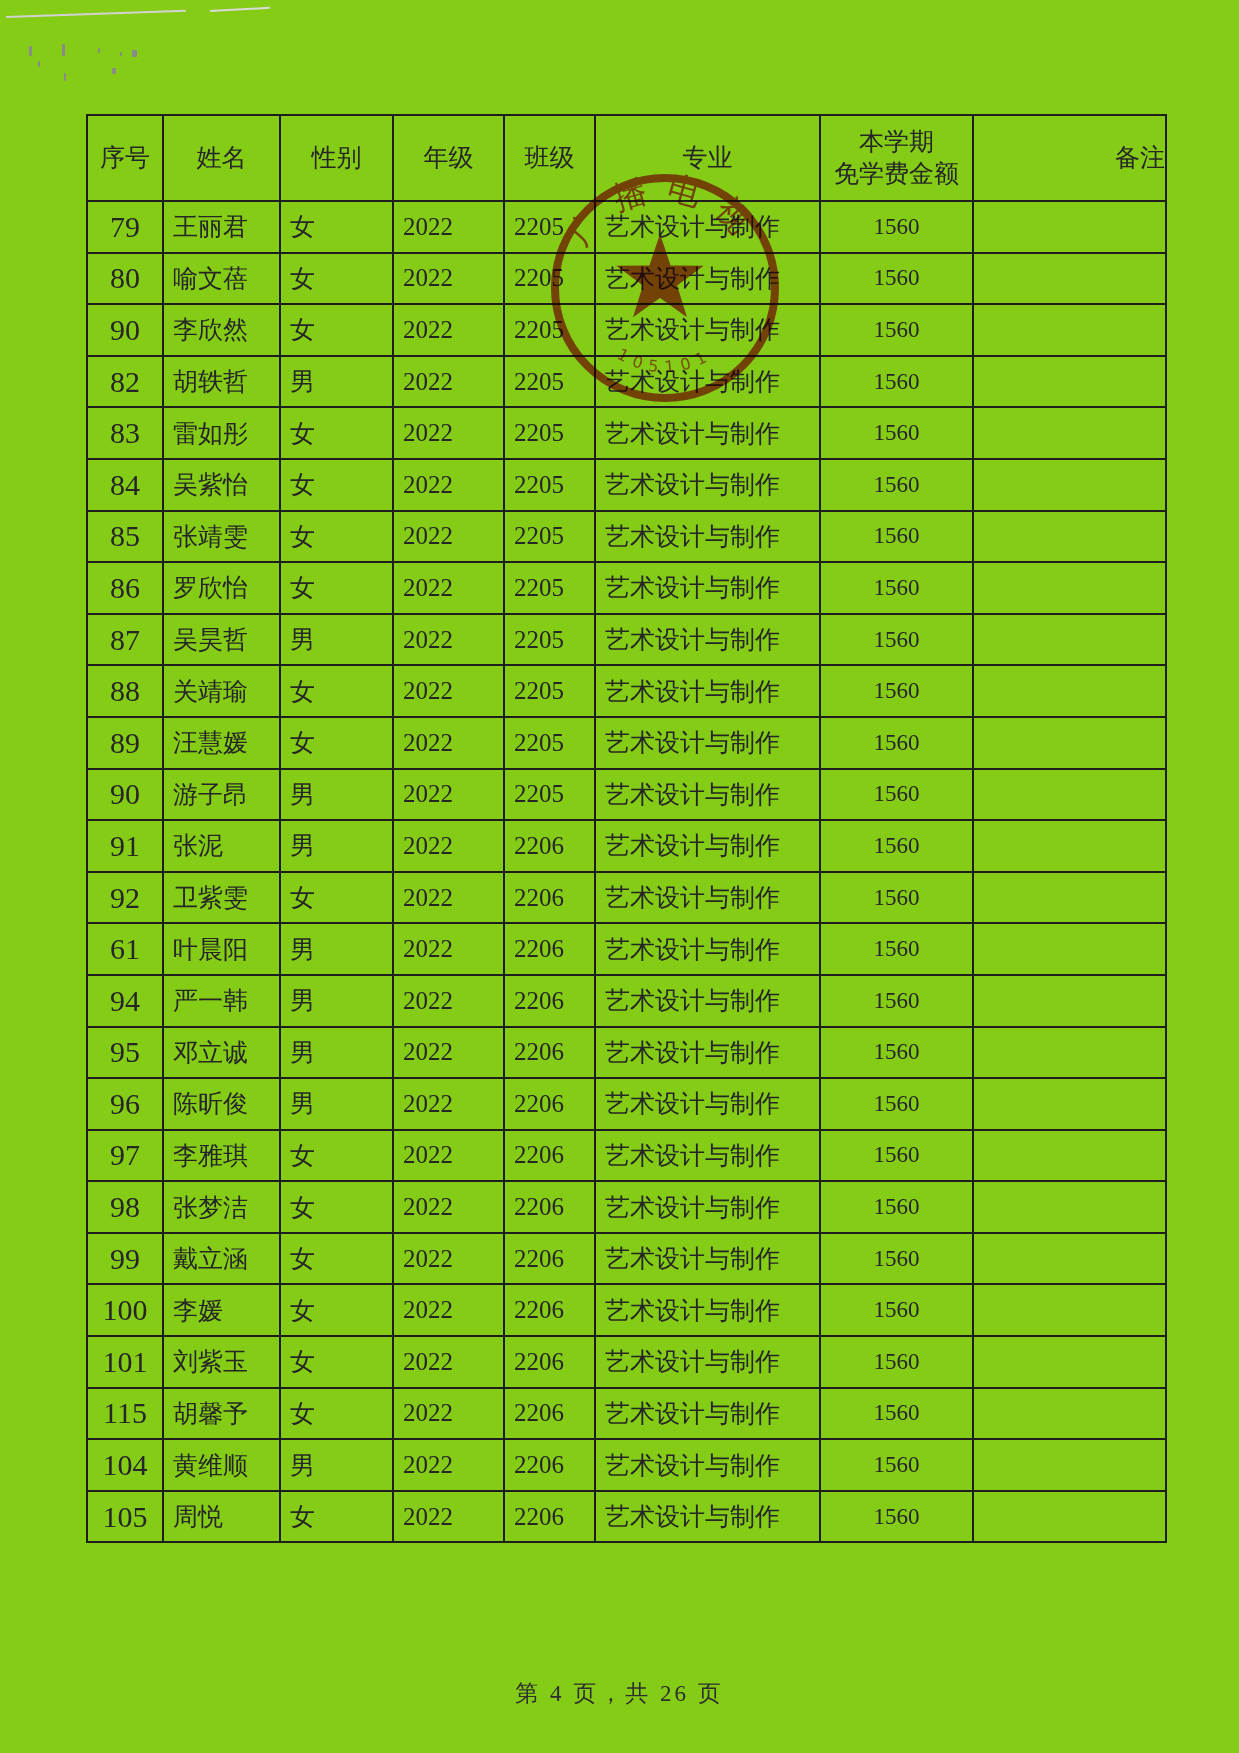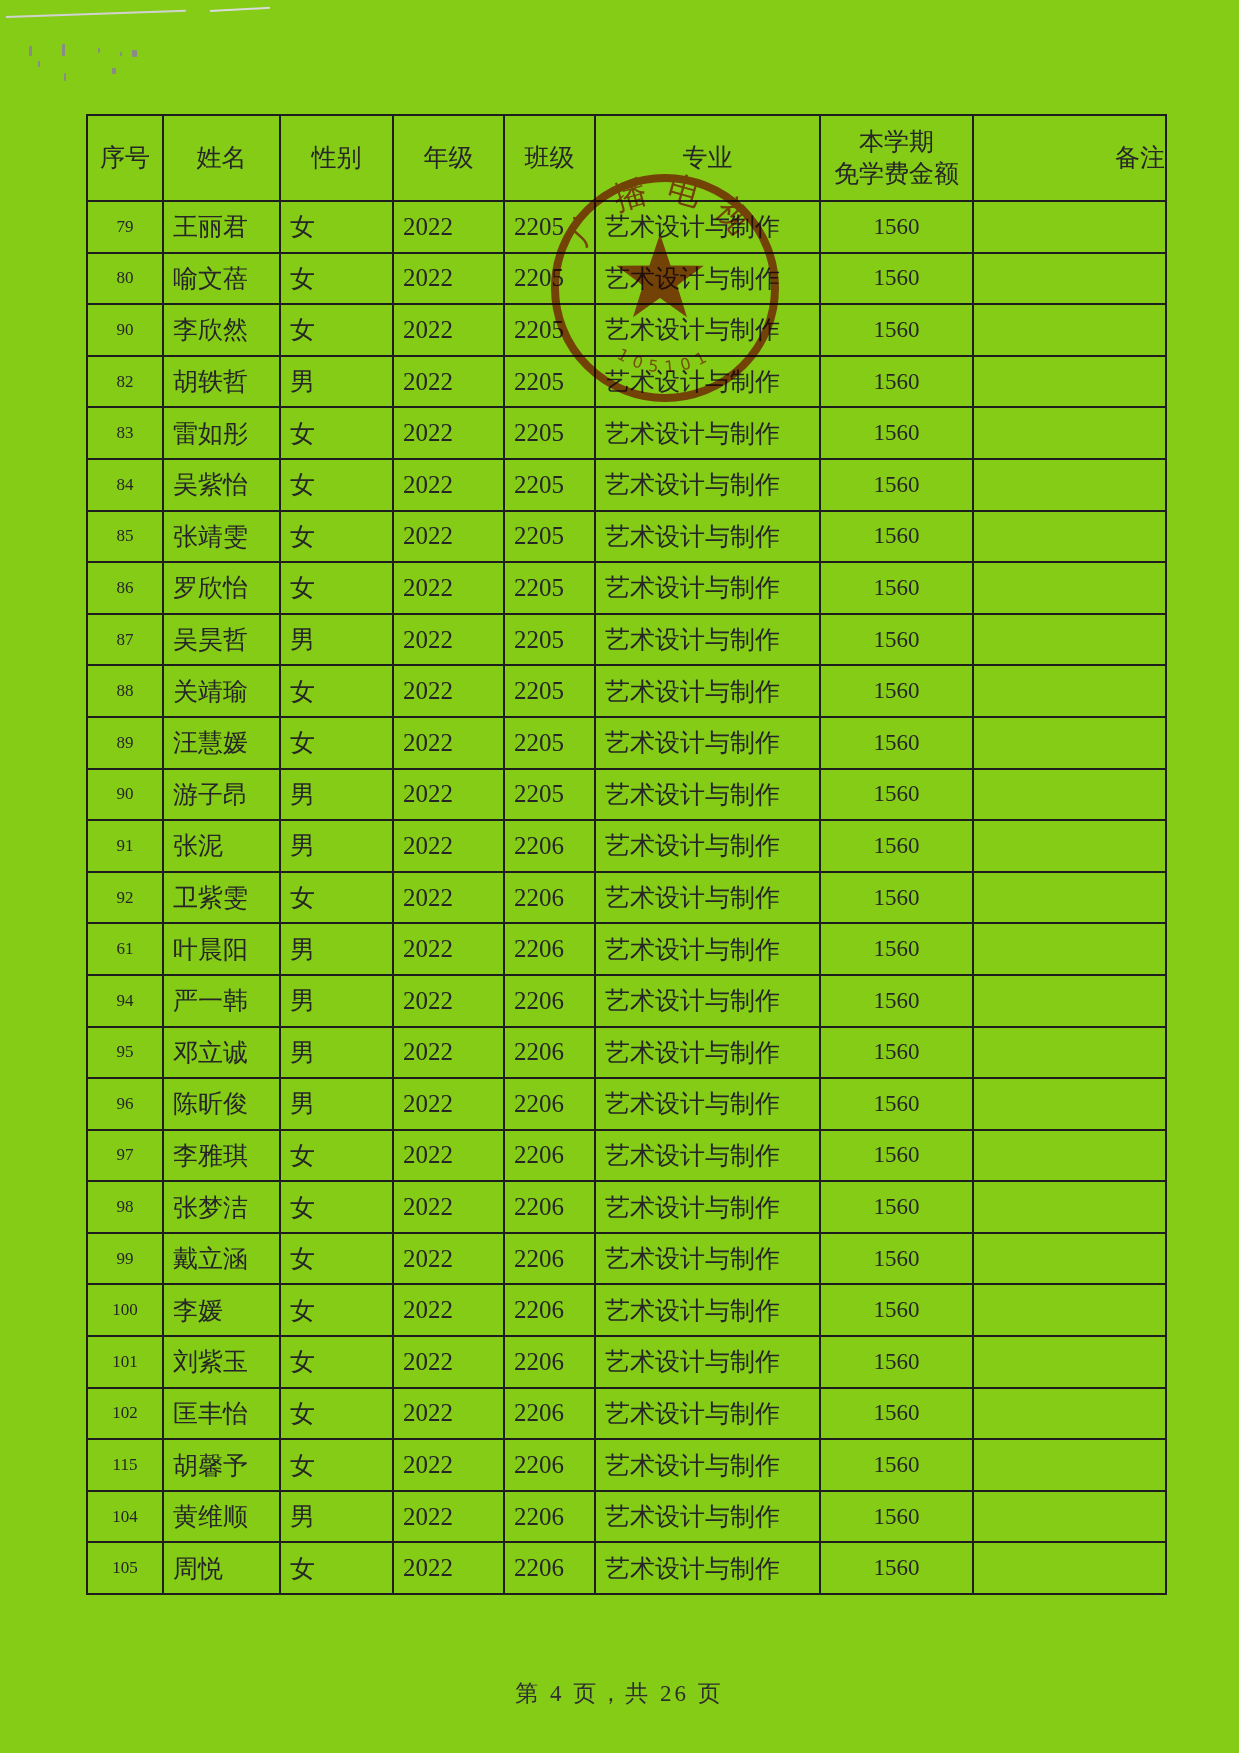--- a/index.html
+++ b/index.html
@@ -31,21 +31,21 @@
     text-align:center;line-height:1.3;
     padding:0;
   }
   table.roster td{
     height:49.6px;
     font-size:25px;
     padding:0 0 0 9px;
     text-align:left;
   }
   table.roster td.al-center{text-align:center;padding:0;font-size:23px;}
-  table.roster td.cell-no{font-size:17px;}
+  table.roster td.cell-no{font-size:30px;}
   
   .seal{position:absolute;left:535px;top:158px;mix-blend-mode:multiply;opacity:.88;}
   
   .footer{
     position:absolute;left:0;right:0;top:1678px;
     text-align:center;
     font-size:23px;letter-spacing:3px;color:#2e2e2e;
   }
 </style>
 </head>
@@ -313,30 +313,20 @@
           <td class="cell-gender">女</td>
           <td class="cell-grade">2022</td>
           <td class="cell-class">2206</td>
           <td class="cell-major">艺术设计与制作</td>
           <td class="cell-amount al-center">1560</td>
           <td class="cell-remark al-center"></td>
         </tr>
         <tr>
           <td class="cell-no al-center">101</td>
           <td class="cell-name">刘紫玉</td>
-          <td class="cell-gender">女</td>
-          <td class="cell-grade">2022</td>
-          <td class="cell-class">2206</td>
-          <td class="cell-major">艺术设计与制作</td>
-          <td class="cell-amount al-center">1560</td>
-          <td class="cell-remark al-center"></td>
-        </tr>
-        <tr>
-          <td class="cell-no al-center">102</td>
-          <td class="cell-name">匡丰怡</td>
           <td class="cell-gender">女</td>
           <td class="cell-grade">2022</td>
           <td class="cell-class">2206</td>
           <td class="cell-major">艺术设计与制作</td>
           <td class="cell-amount al-center">1560</td>
           <td class="cell-remark al-center"></td>
         </tr>
         <tr>
           <td class="cell-no al-center">115</td>
           <td class="cell-name">胡馨予</td>

